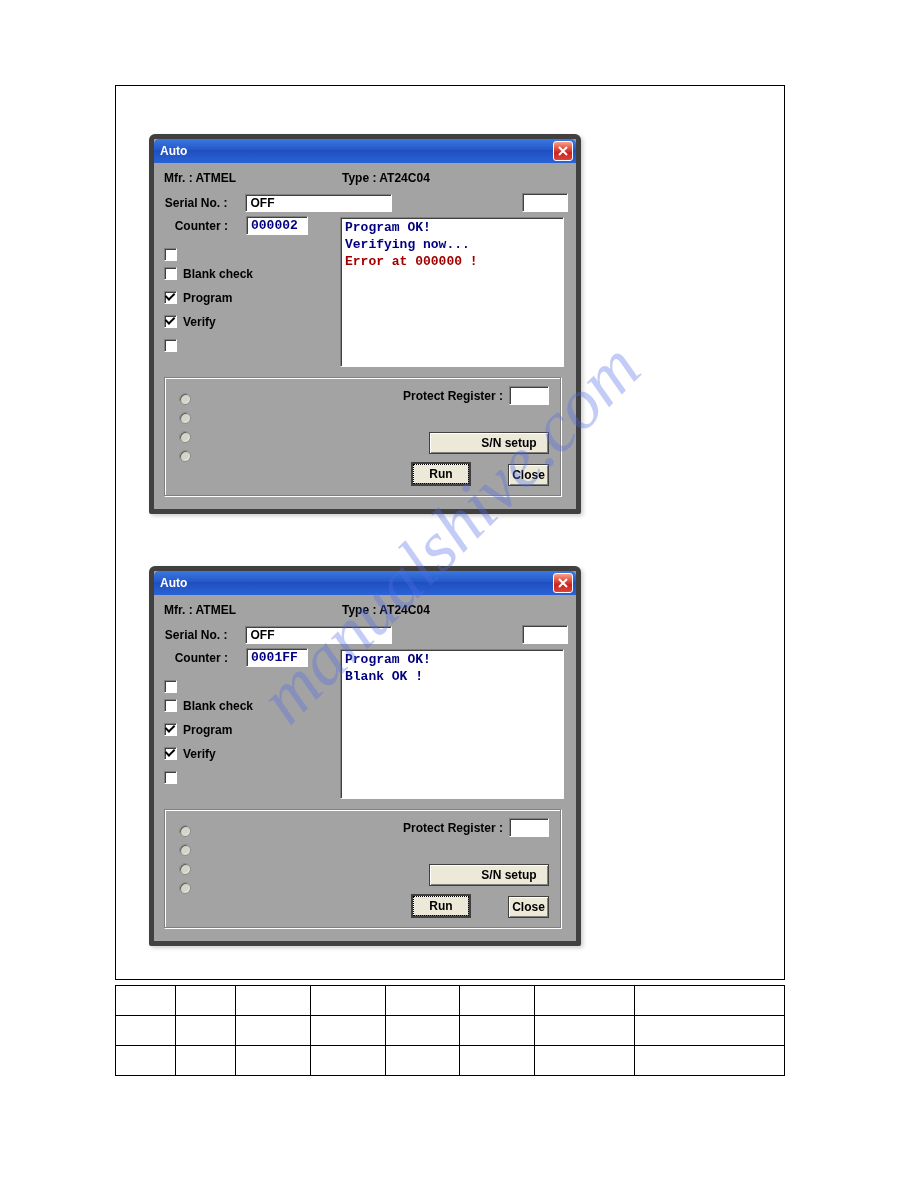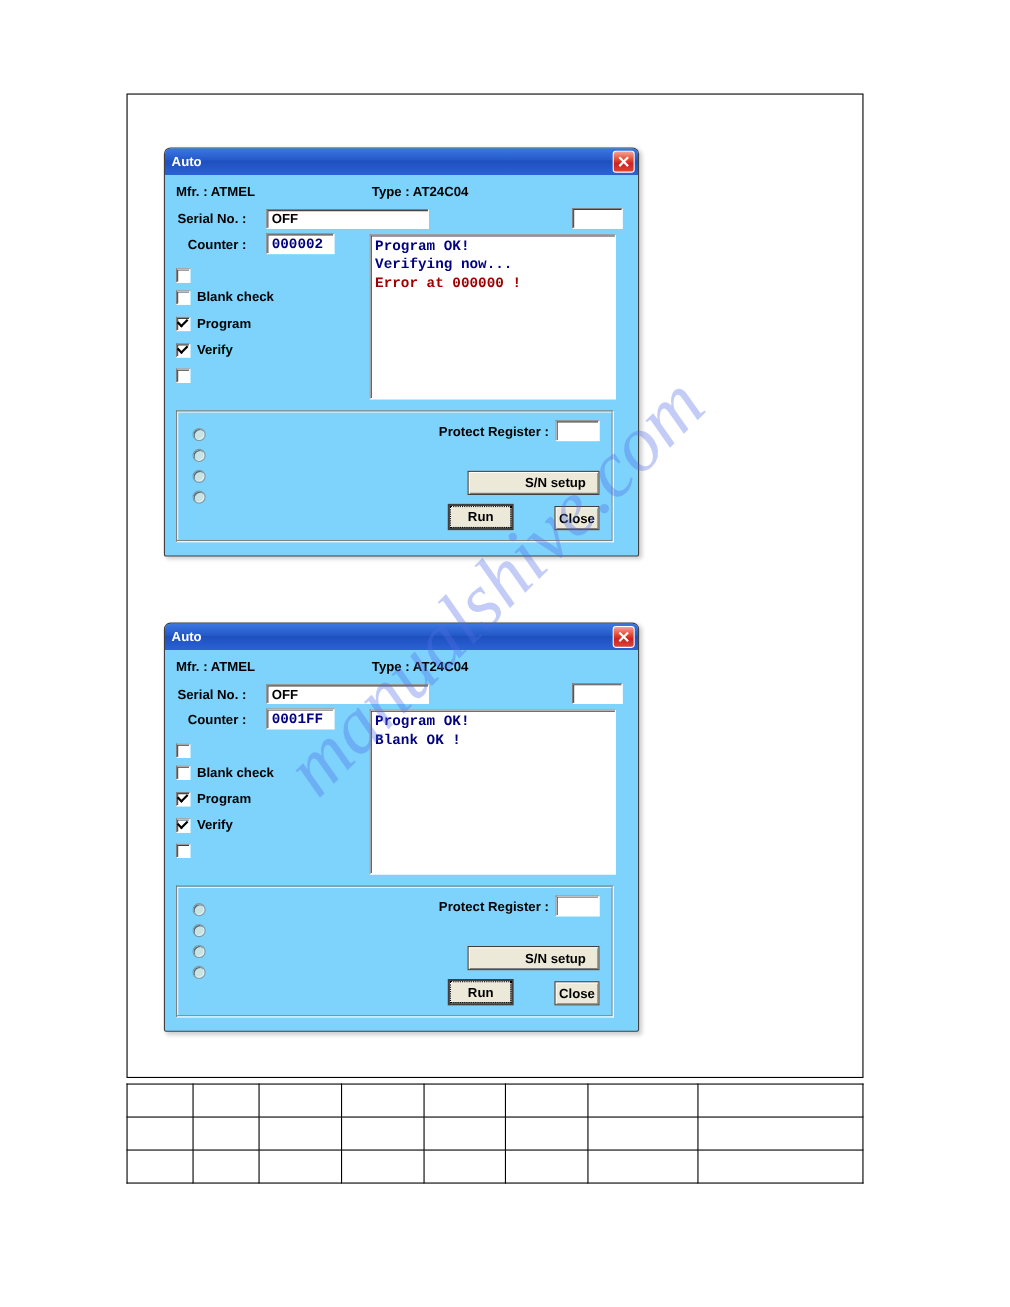--- a/index.html
+++ b/index.html
@@ -34,22 +34,22 @@
     font-size: 72px;
     color: rgba(80, 110, 230, 0.35);
     pointer-events: none;
     z-index: 50;
     font-style: italic;
     font-family: Georgia, serif;
     white-space: nowrap;
   }
   .dialog {
     position: absolute;
-    background: #7dd3fc;
-    border: 1px solid #404040;
+    background: #a3a3a3;
+    border: 5px solid #404040;
     border-radius: 6px 6px 2px 2px;
     box-shadow: 2px 2px 4px rgba(0,0,0,0.2);
     width: 432px;
   }
   .dialog-1 { left: 33px; top: 48px; }
   .dialog-2 { left: 33px; top: 480px; }
   .titlebar {
     background: linear-gradient(to bottom, #3b77e1 0%, #2459c8 45%, #1e4fbd 46%, #2a62d6 100%);
     height: 24px;
     border-radius: 5px 5px 0 0;
@@ -133,21 +133,21 @@
     line-height: 1.3;
   }
   .log-area .ok { color: #000080; }
   .log-area .err { color: #a00000; }
   .cb-col {
     position: absolute;
     left: 10px; top: 82px;
   }
   .cb-row {
     display: flex;
-    align-items: flex-end;
+    align-items: flex-start;
     margin: 3px 0 10px 0;
     font-weight: bold;
     font-size: 12px;
   }
   .cb-row.nolabel { margin: 3px 0 6px 0; }
   .checkbox {
     width: 13px; height: 13px;
     background: #fff;
     border: 1px solid #808080;
     border-right-color: #fff;

